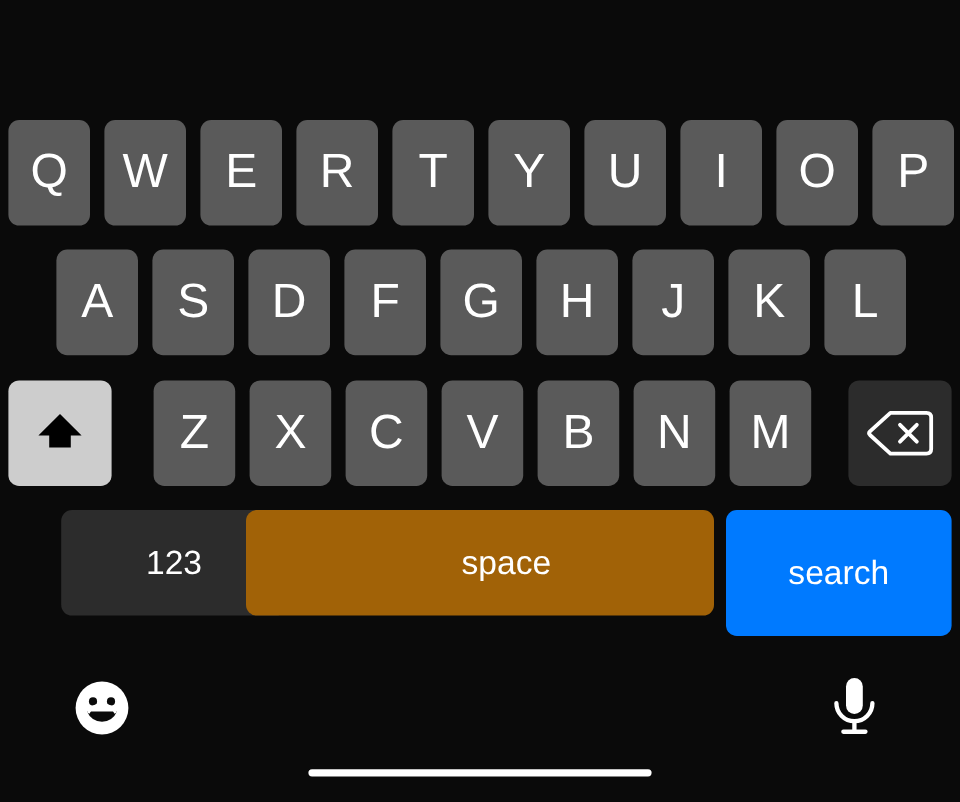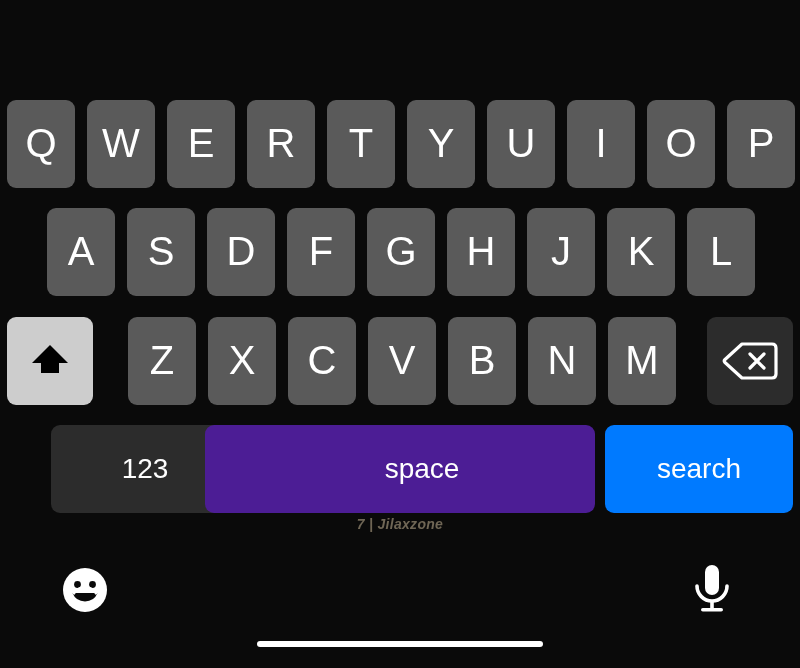--- a/index.html
+++ b/index.html
@@ -62,28 +62,28 @@
     left:7px; top:425px;
     width:188px; height:88px;
     background:#2c2c2c;
     border-radius:9px;
     font-size:28px;
     margin-left:44px;
   }
   #space-key {
     left:205px; top:425px;
     width:390px; height:88px;
-    background:#4c1d95;
+    background:#a16207;
     border-radius:9px;
     font-size:28px;
     padding-left:44px;
   }
   #search-key {
     left:605px; top:425px;
-    width:188px; height:88px;
+    width:188px; height:105px;
     background:#007aff;
     border-radius:9px;
     font-size:28px;
   }
 
   
   #watermark {
     position:absolute;
     left:0; right:0;
     top:516px;
@@ -232,21 +232,20 @@
       <span>123</span>
     </div>
     <div class="key" id="space-key">
       <span>space</span>
     </div>
     <div class="key" id="search-key">
       <span>search</span>
     </div>
   </div>
 
-  <div id="watermark">7 | Jilaxzone</div>
 
   <div id="emoji-button">
     <svg viewBox="0 0 52 52">
       <circle cx="26" cy="26" r="22" fill="#ffffff"></circle>
       <circle cx="18.5" cy="20.5" r="3.4" fill="#0a0a0a"></circle>
       <circle cx="33.5" cy="20.5" r="3.4" fill="#0a0a0a"></circle>
       <path d="M13.5 29 A13.5 13.5 0 0 0 38.5 29 Z" fill="#0a0a0a"></path>
       <path d="M14.5 30.2 A13 13 0 0 1 37.5 30.2" fill="none" stroke="#ffffff" stroke-width="2.4"></path>
     </svg>
   </div>

